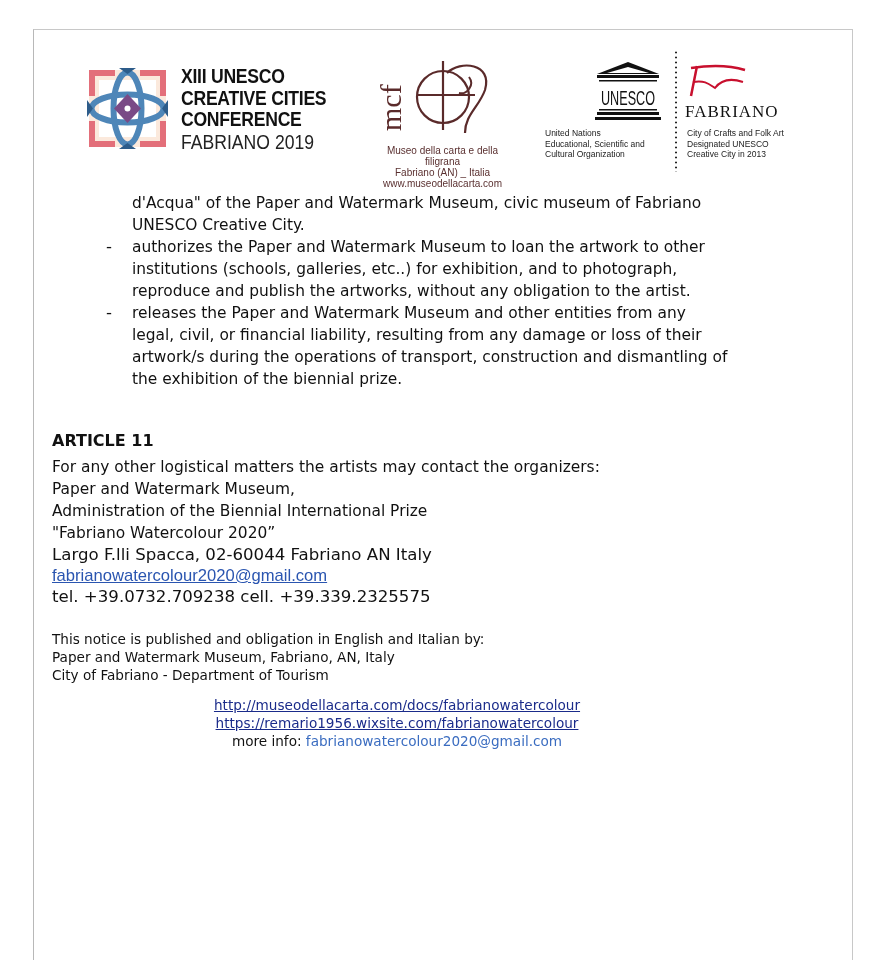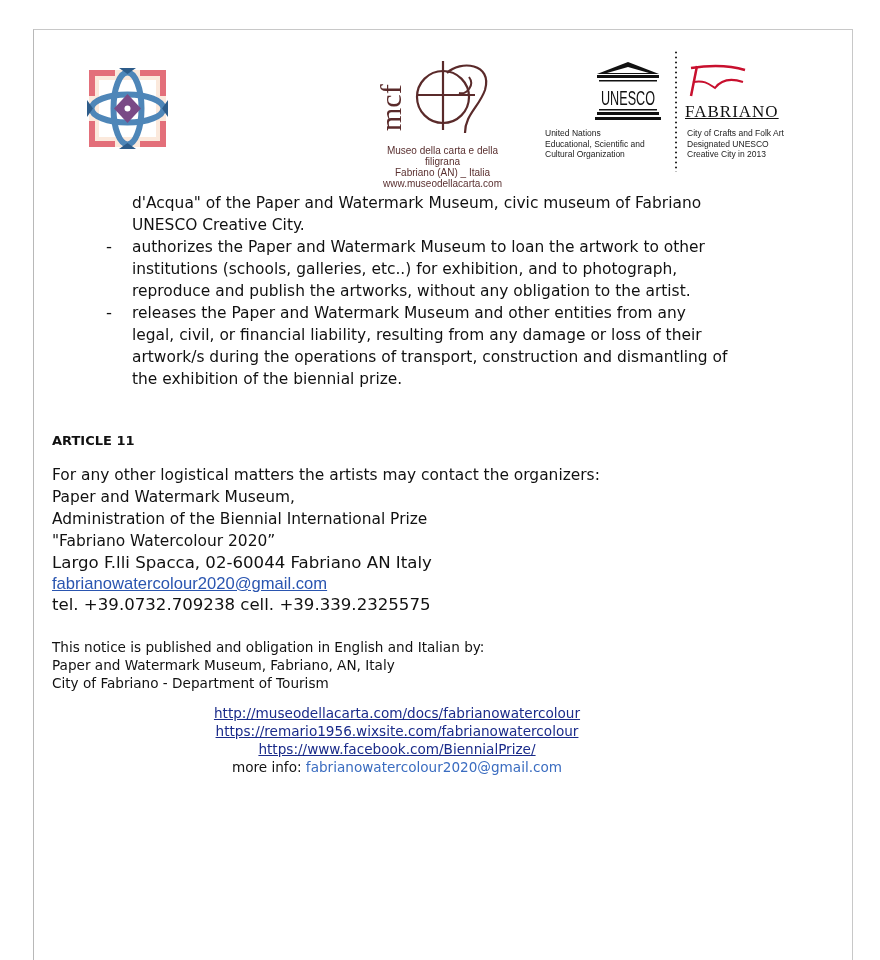--- a/index.html
+++ b/index.html
@@ -13,32 +13,32 @@
   .conf-text .b { font-weight: bold; font-size: 20px; line-height: 21.5px; letter-spacing: -0.3px; color: #111; transform: scaleX(0.88); transform-origin: left; white-space: nowrap; }
   .conf-text .l { font-size: 20px; line-height: 23px; color: #222; transform: scaleX(0.88); transform-origin: left; white-space: nowrap; }
 
   .logo-mcf { position: absolute; left: 370px; top: 55px; width: 150px; height: 120px; }
   .mcf-caption { position: absolute; left: 0; top: 90px; width: 145px; text-align: center; font-family: "Liberation Sans", sans-serif; font-size: 10px; line-height: 11px; color: #5a3030; }
 
   .logo-unesco { position: absolute; left: 545px; top: 50px; width: 270px; height: 120px; }
   .unesco-temple { position: absolute; left: 50px; top: 10px; width: 66px; height: 62px; }
   .dotted-sep { position: absolute; left: 130px; top: 0; width: 2px; height: 122px; background-image: radial-gradient(circle, #222 0.9px, transparent 1.2px); background-size: 2px 5px; }
   .fab-sig { position: absolute; left: 140px; top: 12px; width: 80px; height: 40px; }
-  .fab-name { position: absolute; left: 140px; top: 52px; font-family: "Liberation Serif", serif; font-size: 17px; letter-spacing: 1px; color: #111; text-decoration: underline; }
+  .fab-name { position: absolute; left: 140px; top: 52px; font-family: "Liberation Serif", serif; font-size: 17px; letter-spacing: 1px; color: #111; }
   .unesco-cap-left { position: absolute; left: 0; top: 78px; width: 120px; text-align: left; font-family: "Liberation Sans", sans-serif; font-size: 8.5px; line-height: 10.5px; color: #222; }
   .unesco-cap-right { position: absolute; left: 142px; top: 78px; width: 130px; font-family: "Liberation Sans", sans-serif; font-size: 8.5px; line-height: 10.5px; color: #222; }
 
   
   .content { position: absolute; left: 52px; top: 192px; width: 790px; }
   .para { font-family: "DejaVu Sans", sans-serif; font-size: 16.6px; line-height: 22px; color: #111; }
   .cond { transform: scaleX(0.93); transform-origin: left; white-space: nowrap; }
   .indent { padding-left: 80px; }
   .bullet-row { position: relative; padding-left: 80px; }
   .bullet { position: absolute; left: 54px; top: 0; }
-  .article-heading { font-weight: bold; font-size: 13px; margin-top: 40px; margin-bottom: 12px; line-height: 22px; }
+  .article-heading { font-weight: bold; font-size: 16px; margin-top: 40px; margin-bottom: 4px; line-height: 22px; }
   .contact-line { font-size: 16.6px; line-height: 22px; }
   .email-link { font-family: "Liberation Sans", sans-serif; color: #2a55b0; text-decoration: underline; font-size: 16.6px; line-height: 20px; display: block; }
   .notice { margin-top: 22px; font-size: 13.6px; line-height: 18px; }
   .links { margin-top: 12px; text-align: center; width: 690px; font-size: 13.6px; line-height: 18px; }
   .links a { color: #1a2b8a; text-decoration: underline; display: inline-block; }
   .links .mail { color: #3a6cc0; text-decoration: none; }
 </style>
 </head>
 <body>
 
@@ -54,20 +54,26 @@
     <path d="M81 81 H55 V75 H75 V55 H81 Z" fill="#e36f7a"></path>
     <ellipse cx="42.5" cy="42.5" rx="14" ry="36" fill="none" stroke="#4e86b8" stroke-width="6"></ellipse>
     <ellipse cx="42.5" cy="42.5" rx="36" ry="14" fill="none" stroke="#4e86b8" stroke-width="6"></ellipse>
     <path d="M42.5 28 L56 42.5 L42.5 57 L29 42.5 Z" fill="#7a4a86"></path>
     <circle cx="42.5" cy="42.5" r="3" fill="#ffffff"></circle>
     <path d="M34 2 L42.5 8 L51 2 Z" fill="#2d5c8a"></path>
     <path d="M34 83 L42.5 77 L51 83 Z" fill="#2d5c8a"></path>
     <path d="M2 34 L8 42.5 L2 51 Z" fill="#2d5c8a"></path>
     <path d="M83 34 L77 42.5 L83 51 Z" fill="#2d5c8a"></path>
   </svg>
+  <div class="conf-text">
+    <div class="b">XIII UNESCO</div>
+    <div class="b">CREATIVE CITIES</div>
+    <div class="b">CONFERENCE</div>
+    <div class="l">FABRIANO 2019</div>
+  </div>
 </div>
 
 <div class="logo-mcf">
   <svg style="position:absolute;left:5px;top:0;width:130px;height:80px;" viewBox="0 0 130 80">
     <text x="0" y="0" transform="translate(26,76) rotate(-90)" font-family="Liberation Serif, serif" font-size="30" fill="#5a2a2a">mcf</text>
     <circle cx="68" cy="42" r="26" fill="none" stroke="#5a2a2a" stroke-width="2.2"></circle>
     <path d="M42 40 H100" stroke="#5a2a2a" stroke-width="2.2" fill="none"></path>
     <path d="M68 6 V75" stroke="#5a2a2a" stroke-width="2.2" fill="none"></path>
     <path d="M72 18 C85 5, 118 8, 110 35 C104 52, 90 60, 90 78" stroke="#5a2a2a" stroke-width="2.2" fill="none"></path>
     <path d="M94 22 C100 30, 92 40, 84 38" stroke="#5a2a2a" stroke-width="2" fill="none"></path>
@@ -144,16 +150,15 @@
 
   <div class="notice">
     <div>This notice is published and obligation in English and Italian by:</div>
     <div>Paper and Watermark Museum, Fabriano, AN, Italy</div>
     <div>City of Fabriano - Department of Tourism</div>
   </div>
 
   <div class="links">
     <div><a>http://museodellacarta.com/docs/fabrianowatercolour</a></div>
     <div><a>https://remario1956.wixsite.com/fabrianowatercolour</a></div>
-    <div><a>https://www.facebook.com/BiennialPrize/</a></div>
     <div><span>more info: </span><a class="mail">fabrianowatercolour2020@gmail.com</a></div>
   </div>
 </div>
 
 </body></html>

